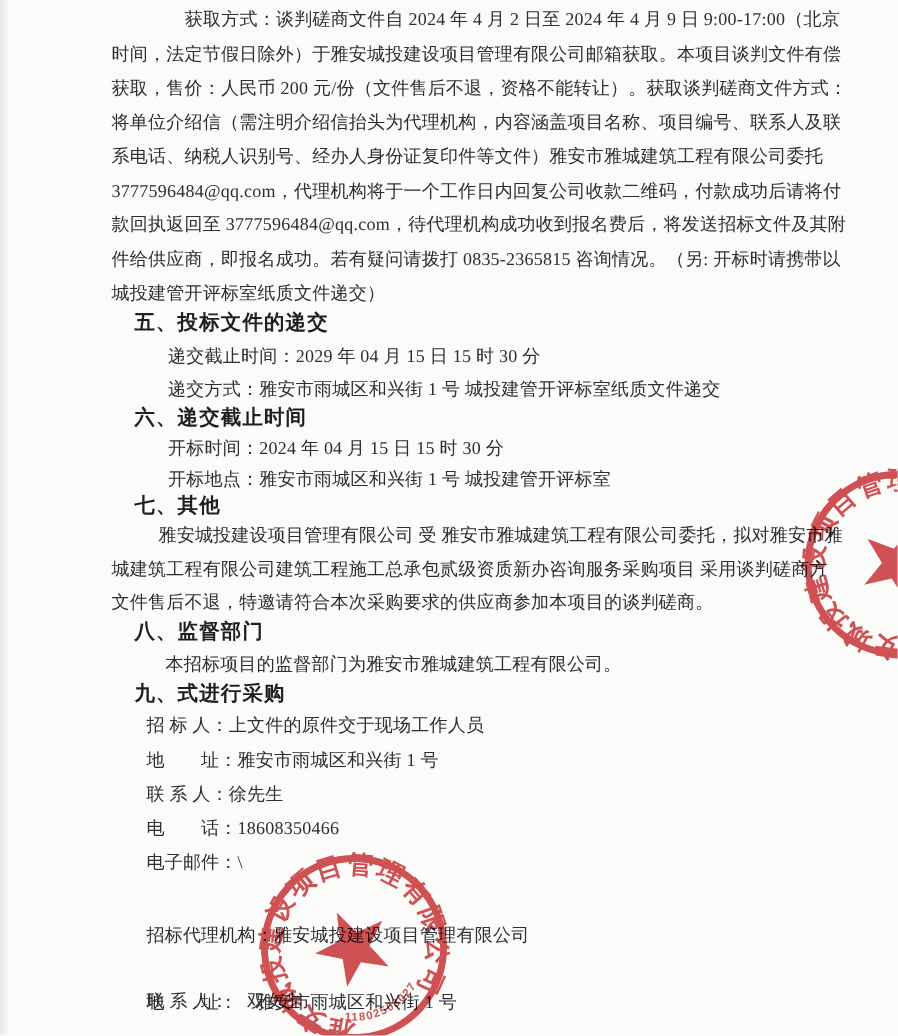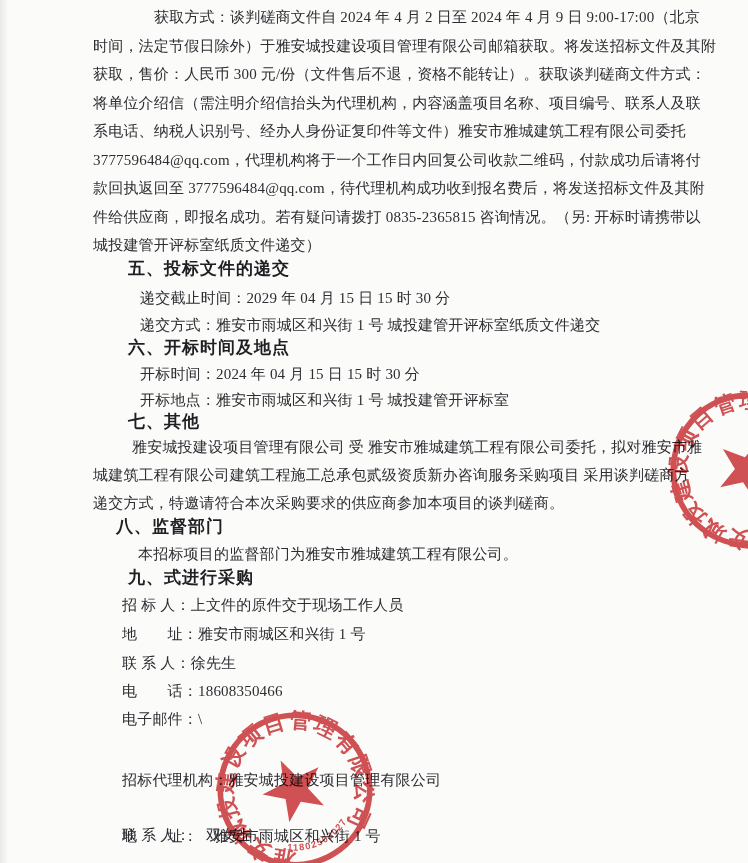--- a/index.html
+++ b/index.html
@@ -27,63 +27,62 @@
   }
   .hd{
     position:absolute;
     font-size:17px;
     line-height:22px;
     font-weight:bold;
     letter-spacing:1px;
     white-space:nowrap;
     color:#1e1e23;
     font-family:"Liberation Sans", sans-serif;
-    margin-left:16px;
   }
   .seal{
     position:absolute;
     color:#cd3a3c;
     opacity:.88;
     mix-blend-mode:multiply;
     pointer-events:none;
   }
   .seal text{
     font-family:"Liberation Sans", sans-serif;
     font-weight:bold;
   }
 </style>
 </head>
 <body>
 
 <div class="scan-edge"></div>
 
 <div class="ln" style="left:154px;top:7px">获取方式：谈判磋商文件自 2024 年 4 月 2 日至 2024 年 4 月 9 日 9:00-17:00（北京</div>
-<div class="ln" style="left:93px;top:36px">时间，法定节假日除外）于雅安城投建设项目管理有限公司邮箱获取。将发送招标文件及其附</div>
-<div class="ln" style="left:93px;top:64px">获取，售价：人民币 300 元/份（文件售后不退，资格不能转让）。获取谈判磋商文件方式：</div>
+<div class="ln" style="left:93px;top:36px">时间，法定节假日除外）于雅安城投建设项目管理有限公司邮箱获取。本项目谈判文件有偿</div>
+<div class="ln" style="left:93px;top:64px">获取，售价：人民币 200 元/份（文件售后不退，资格不能转让）。获取谈判磋商文件方式：</div>
 <div class="ln" style="left:93px;top:93px">将单位介绍信（需注明介绍信抬头为代理机构，内容涵盖项目名称、项目编号、联系人及联</div>
 <div class="ln" style="left:93px;top:121px">系电话、纳税人识别号、经办人身份证复印件等文件）雅安市雅城建筑工程有限公司委托</div>
 <div class="ln" style="left:93px;top:150px">3777596484@qq.com，代理机构将于一个工作日内回复公司收款二维码，付款成功后请将付</div>
 <div class="ln" style="left:93px;top:178px">款回执返回至 3777596484@qq.com，待代理机构成功收到报名费后，将发送招标文件及其附</div>
 <div class="ln" style="left:93px;top:207px">件给供应商，即报名成功。若有疑问请拨打 0835-2365815 咨询情况。（另: 开标时请携带以</div>
 <div class="ln" style="left:93px;top:235px">城投建管开评标室纸质文件递交）</div>
 
 <div class="hd" style="left:112px;top:258px">五、投标文件的递交</div>
 <div class="ln" style="left:140px;top:288px">递交截止时间：2029 年 04 月 15 日  15 时 30 分</div>
 <div class="ln" style="left:140px;top:315px">递交方式：雅安市雨城区和兴街 1 号  城投建管开评标室纸质文件递交</div>
 
-<div class="hd" style="left:112px;top:337px">六、开标时间及地点</div>
+<div class="hd" style="left:112px;top:337px">六、递交截止时间</div>
 <div class="ln" style="left:140px;top:364px">开标时间：2024 年 04 月 15 日  15 时 30 分</div>
 <div class="ln" style="left:140px;top:390px">开标地点：雅安市雨城区和兴街 1 号  城投建管开评标室</div>
 
 <div class="hd" style="left:112px;top:411px">七、其他</div>
 <div class="ln" style="left:132px;top:437px">雅安城投建设项目管理有限公司  受  雅安市雅城建筑工程有限公司委托，拟对雅安市雅</div>
 <div class="ln" style="left:93px;top:465px">城建筑工程有限公司建筑工程施工总承包贰级资质新办咨询服务采购项目  采用谈判磋商方</div>
-<div class="ln" style="left:93px;top:493px">递交方式，特邀请符合本次采购要求的供应商参加本项目的谈判磋商。</div>
+<div class="ln" style="left:93px;top:493px">文件售后不退，特邀请符合本次采购要求的供应商参加本项目的谈判磋商。</div>
 
-<div class="hd" style="left:100px;top:516px">八、监督部门</div>
+<div class="hd" style="left:112px;top:516px">八、监督部门</div>
 <div class="ln" style="left:138px;top:544px">本招标项目的监督部门为雅安市雅城建筑工程有限公司。</div>
 
 <div class="hd" style="left:112px;top:567px">九、式进行采购</div>
 <div class="ln" style="left:122px;top:595px">招 标 人：上文件的原件交于现场工作人员</div>
 <div class="ln" style="left:122px;top:624px">地　　址：雅安市雨城区和兴街 1 号</div>
 <div class="ln" style="left:122px;top:653px">联 系 人：徐先生</div>
 <div class="ln" style="left:122px;top:681px">电　　话：18608350466</div>
 <div class="ln" style="left:122px;top:709px">电子邮件：\</div>
 
 <div class="ln" style="left:122px;top:770px">招标代理机构：雅安城投建设项目管理有限公司</div>

